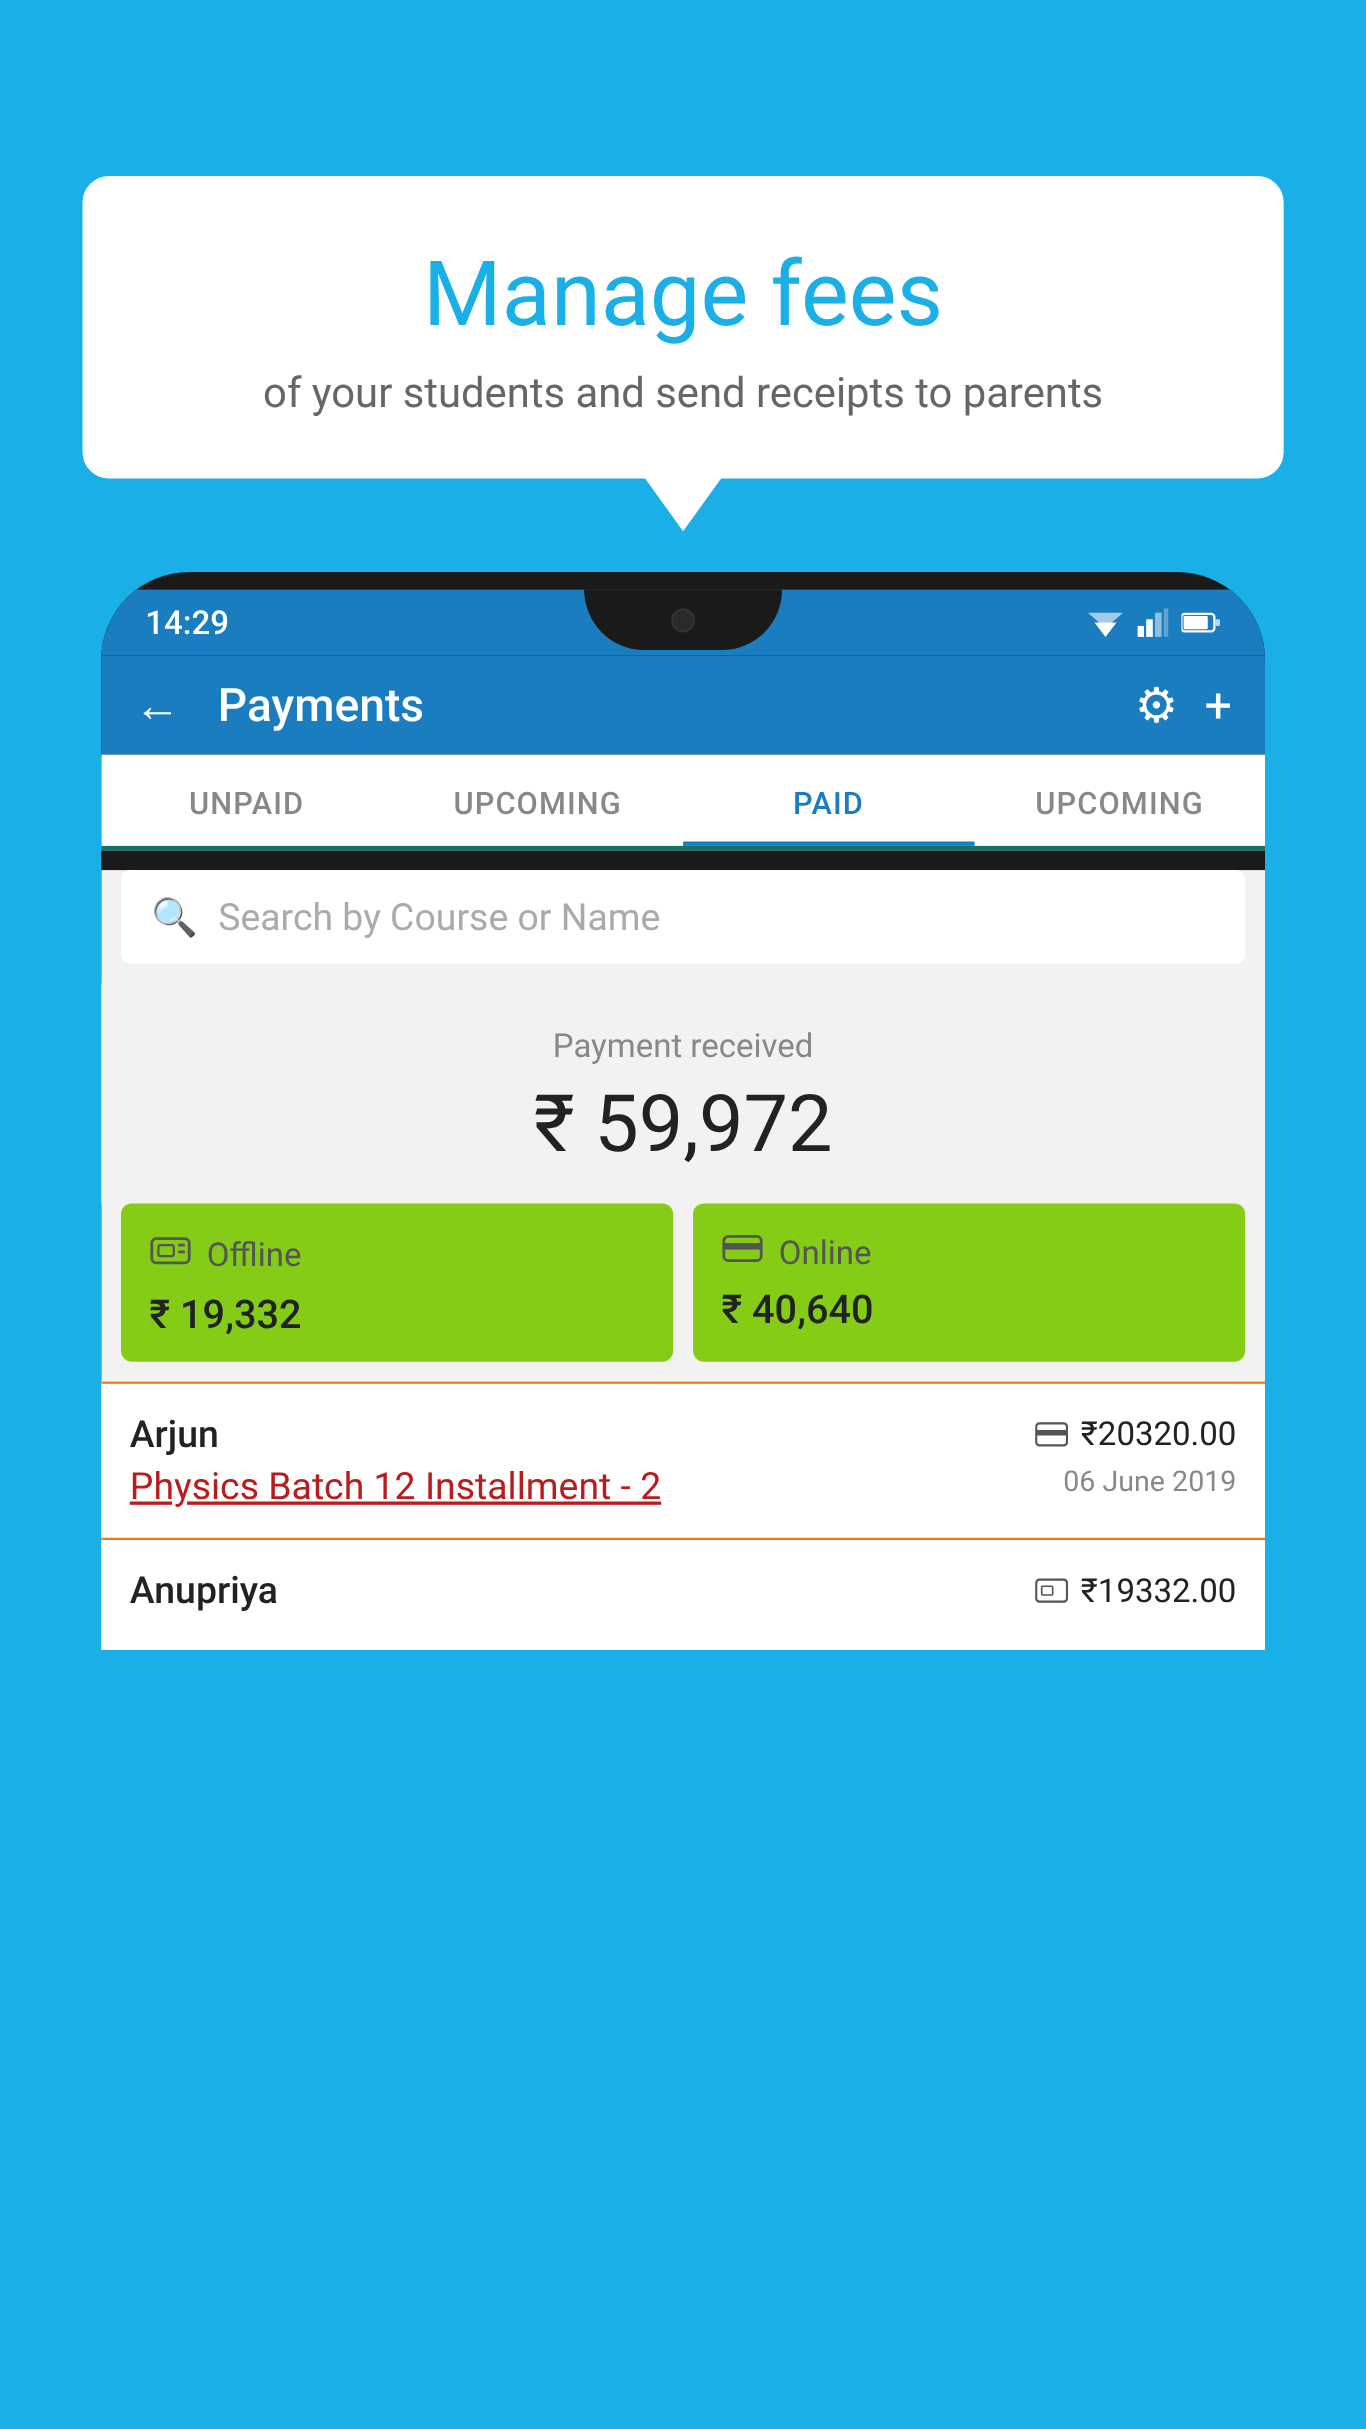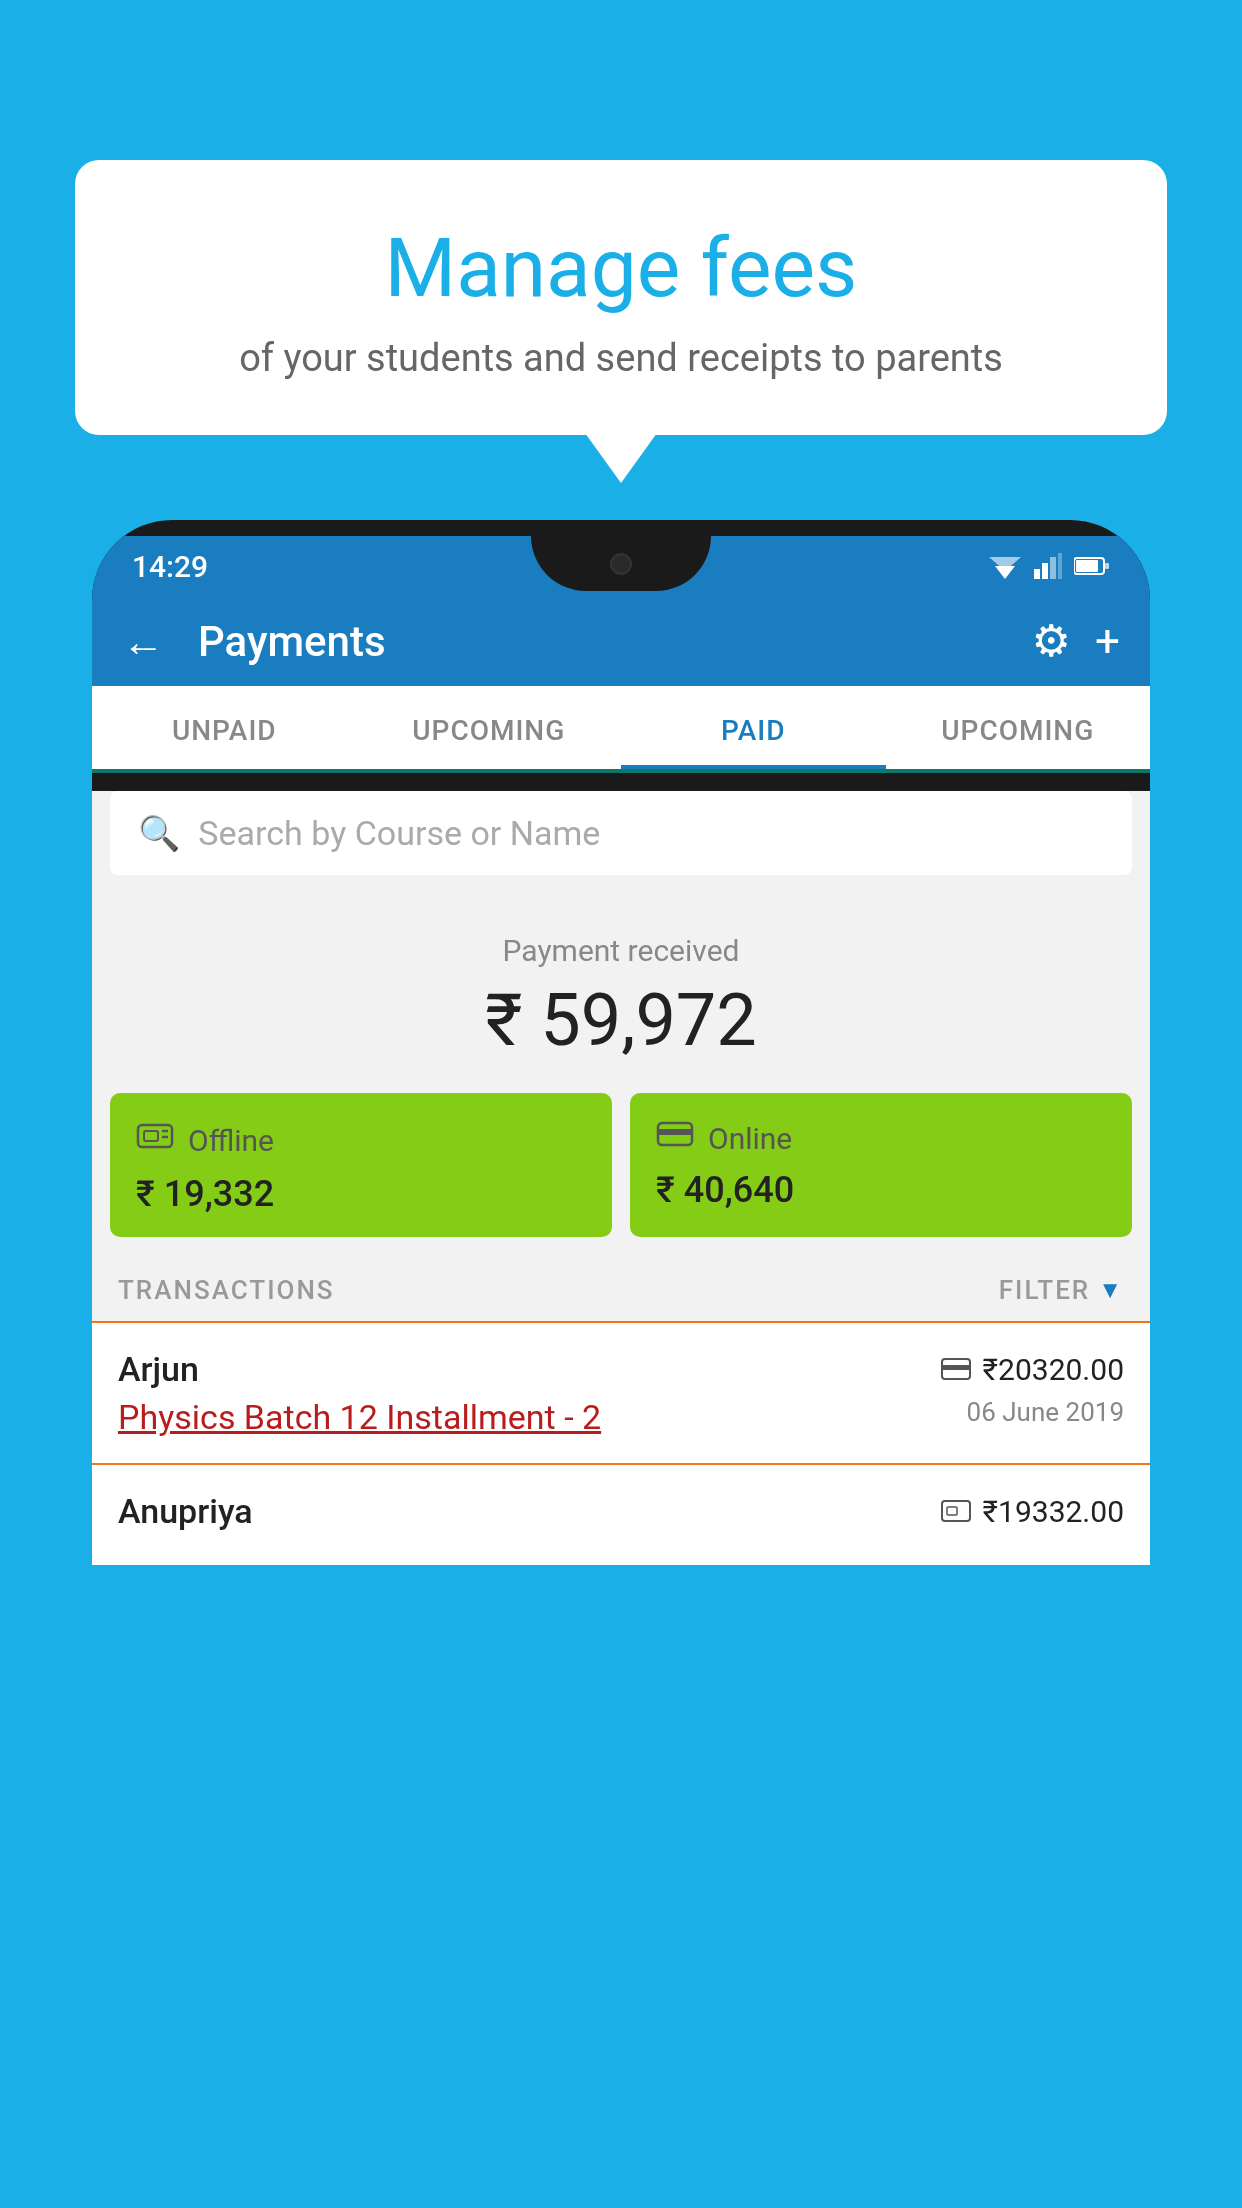--- a/index.html
+++ b/index.html
@@ -446,27 +446,20 @@
                 <rect x="2" y="4" width="34" height="22" rx="4" stroke="#555" stroke-width="2.5" fill="none"></rect>
                 <rect x="2" y="10" width="34" height="6" fill="#555"></rect>
               </svg>
             </span>
             <span class="card-type">Online</span>
           </div>
           <div class="card-amount">₹ 40,640</div>
         </div>
       </div>
 
-      <div class="transactions-header">
-        <span class="transactions-label">TRANSACTIONS</span>
-        <span class="filter-label">
-          <span>FILTER</span>
-          <span class="filter-icon">▼</span>
-        </span>
-      </div>
 
       <div class="transaction-item">
         <div class="transaction-row-top">
           <span class="transaction-name">Arjun</span>
           <div class="transaction-amount-row">
 
             <svg width="30" height="24" viewBox="0 0 30 24" fill="none">
               <rect x="1" y="2" width="28" height="20" rx="3" stroke="#555" stroke-width="2" fill="none"></rect>
               <rect x="1" y="8" width="28" height="5" fill="#555"></rect>
             </svg>

